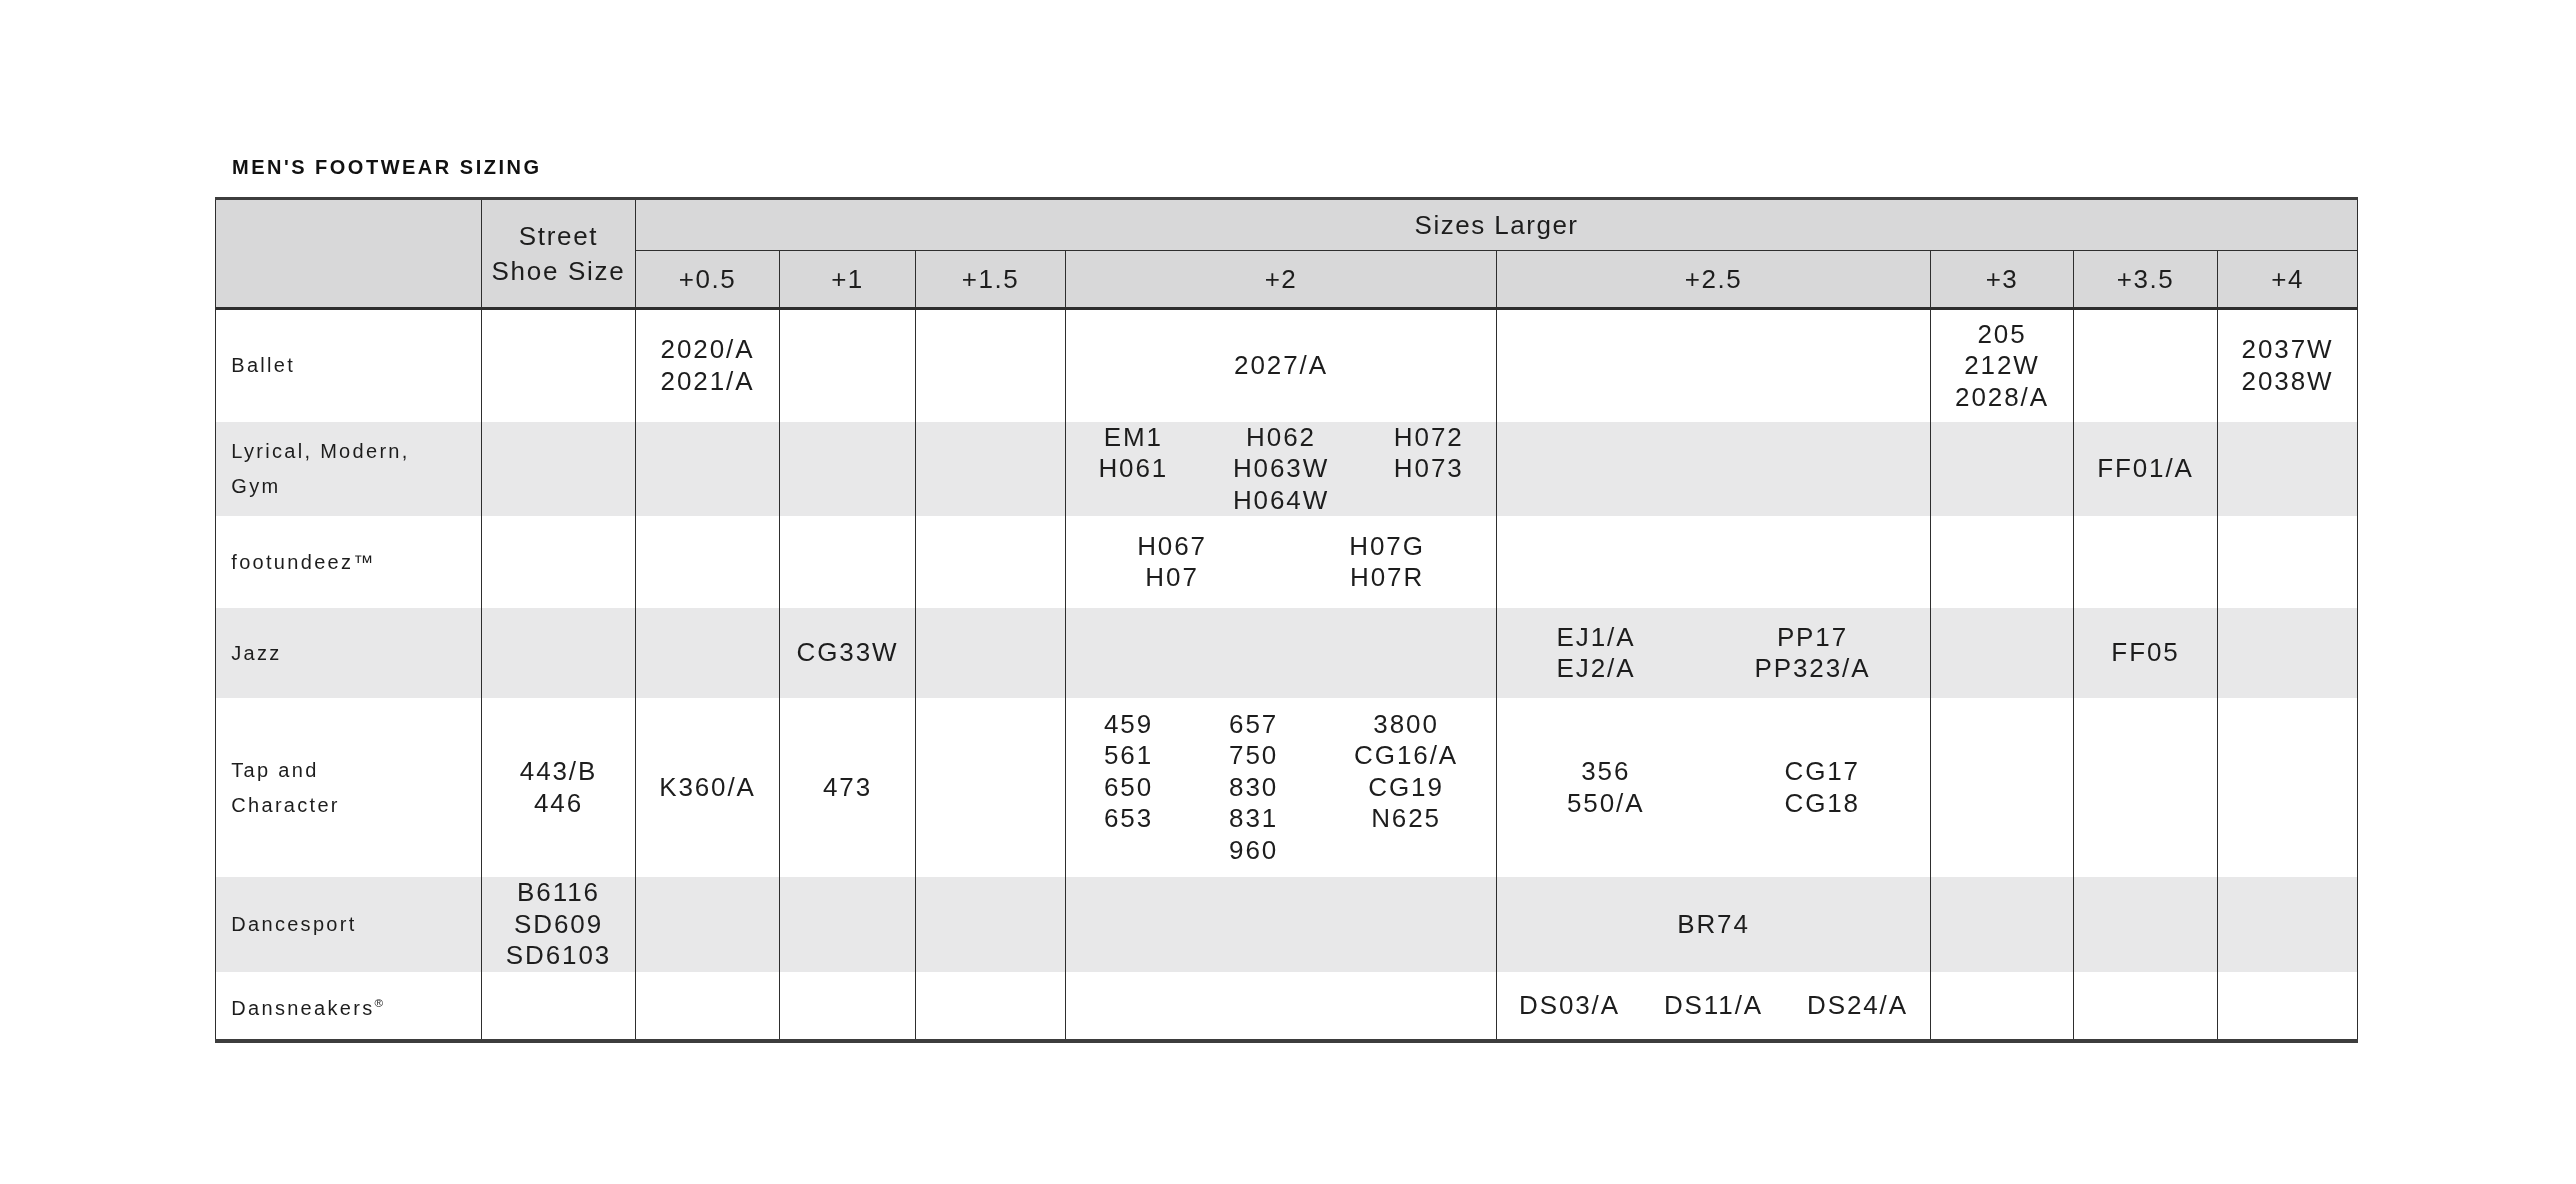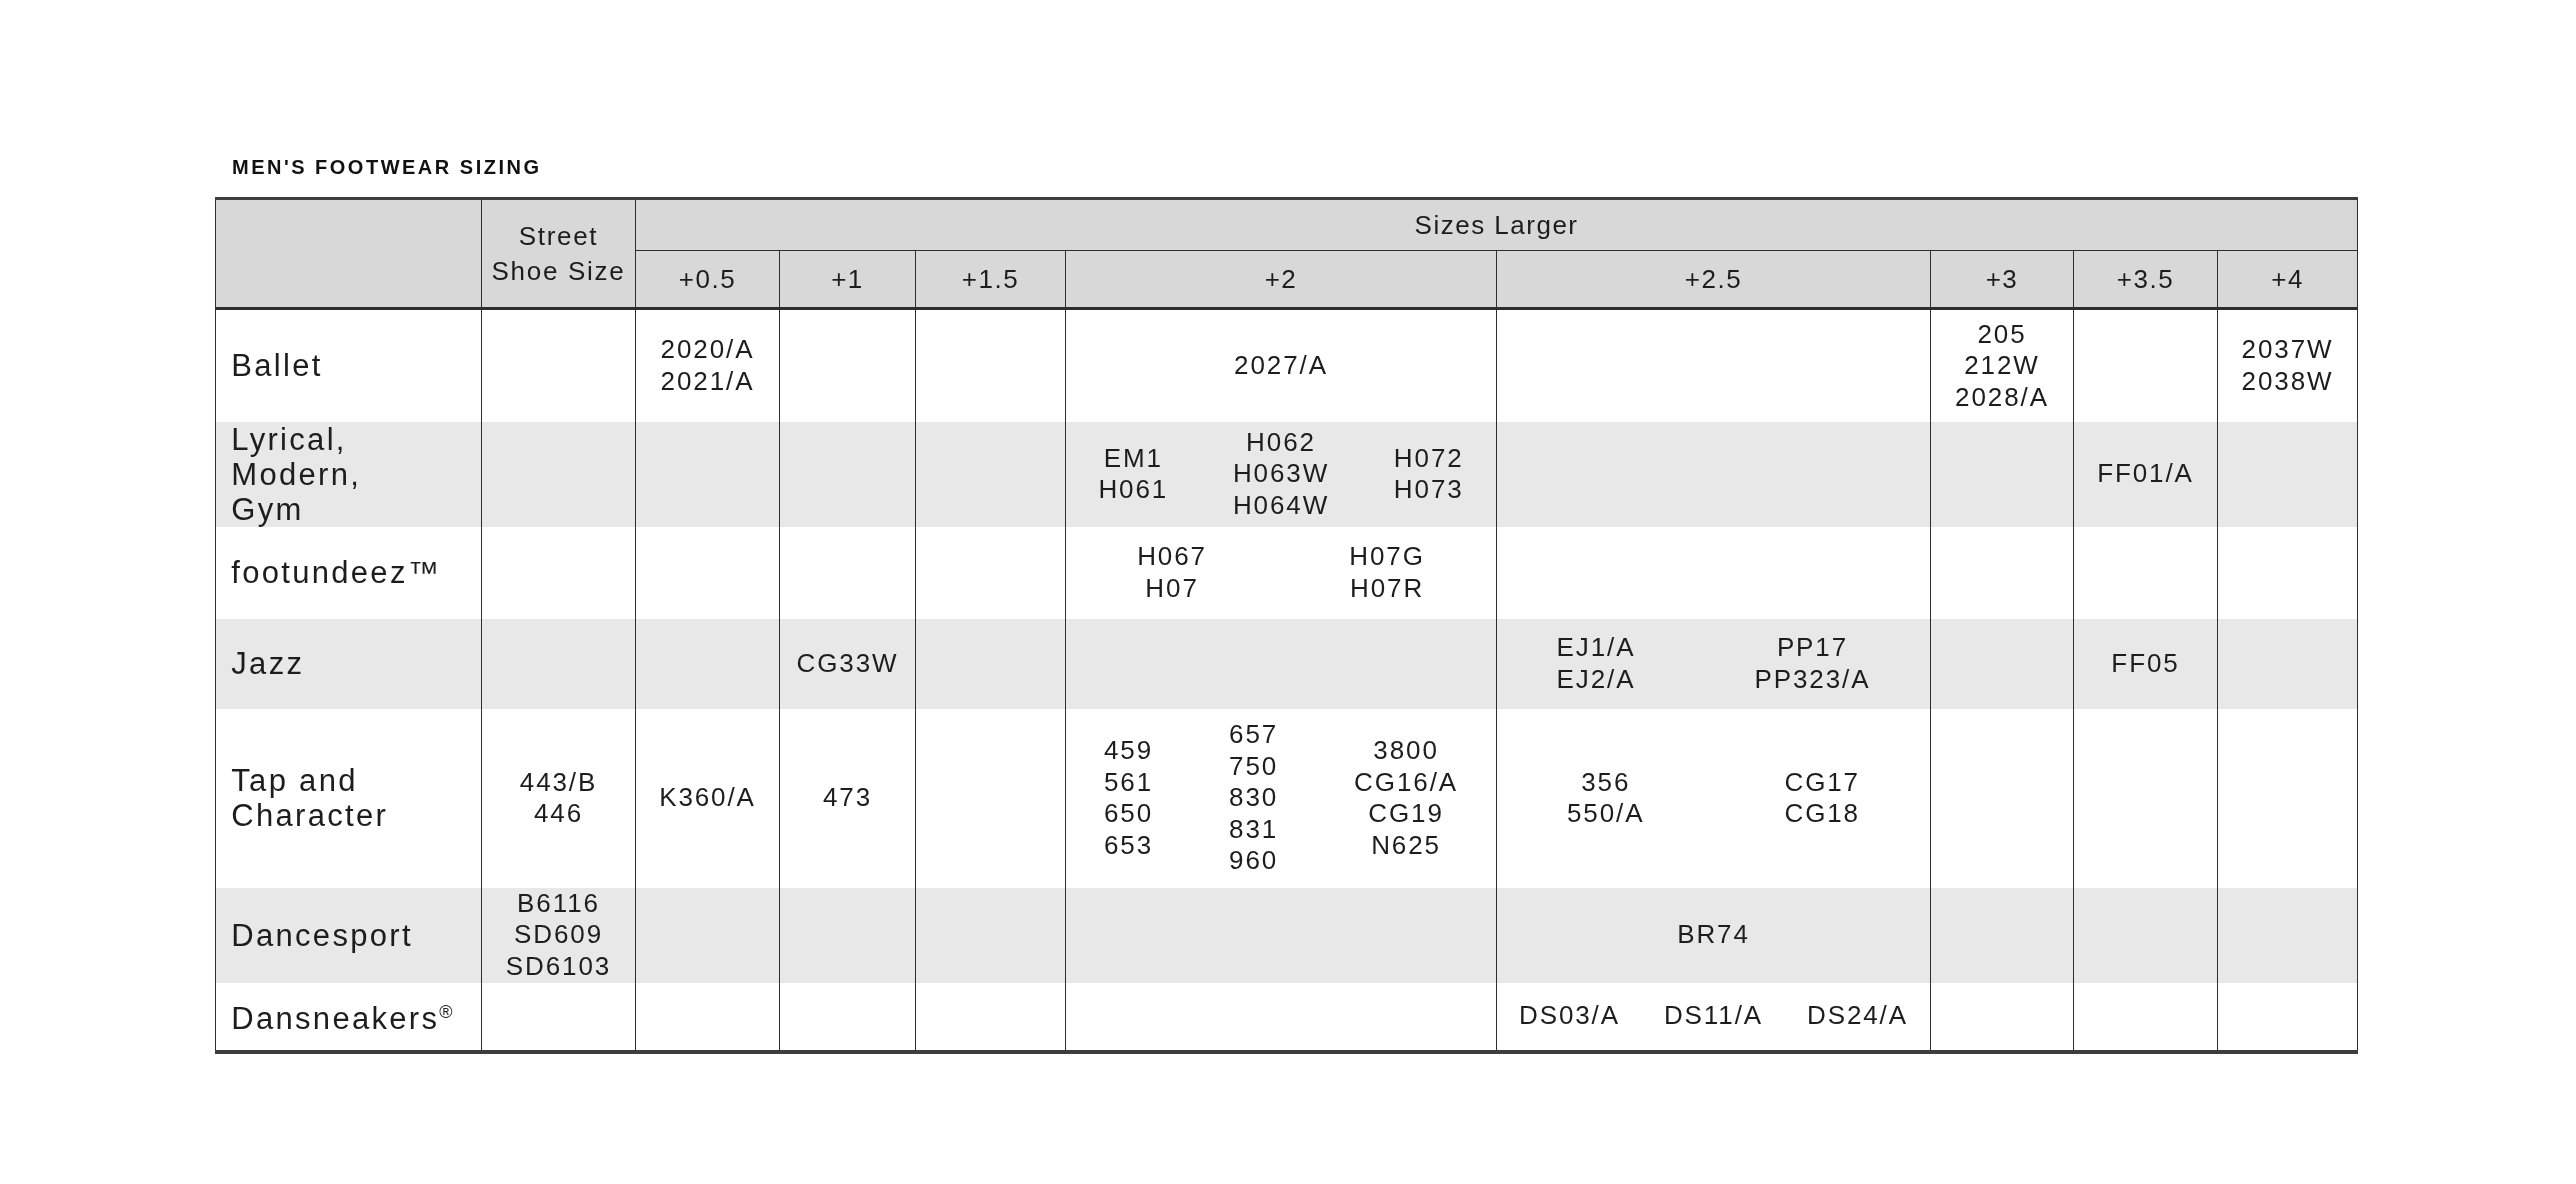--- a/index.html
+++ b/index.html
@@ -58,31 +58,30 @@
   tr.r0 { height: 113px; }
   tr.r1 { height: 78px; }
   tr.r2 { height: 92px; }
   tr.r3 { height: 90px; }
   tr.r4 { height: 179px; }
   tr.r5 { height: 95px; }
   tr.r6 { height: 69px; }
   td.category {
     text-align: left;
     padding-left: 15.3px;
-    font-size: 31px;
+    font-size: 20px;
     letter-spacing: 2.3px;
     white-space: pre-line;
     line-height: 35px;
   }
   .multi { white-space: pre-line; line-height: 31.5px; }
   th.street { white-space: pre-line; line-height: 35px; letter-spacing: 1.7px; margin-top: 48px; }
   .groups {
     display: flex;
     justify-content: space-around;
-    align-items: center;
     width: 100%;
   }
   .groups span {
     white-space: pre-line;
     line-height: 31.5px;
     text-align: center;
   }
   sup.sup-reg { font-size: 0.58em; vertical-align: super; letter-spacing: 0; }
   sup.sup-tm { font-size: 1em; vertical-align: baseline; letter-spacing: 0; }
 </style>

